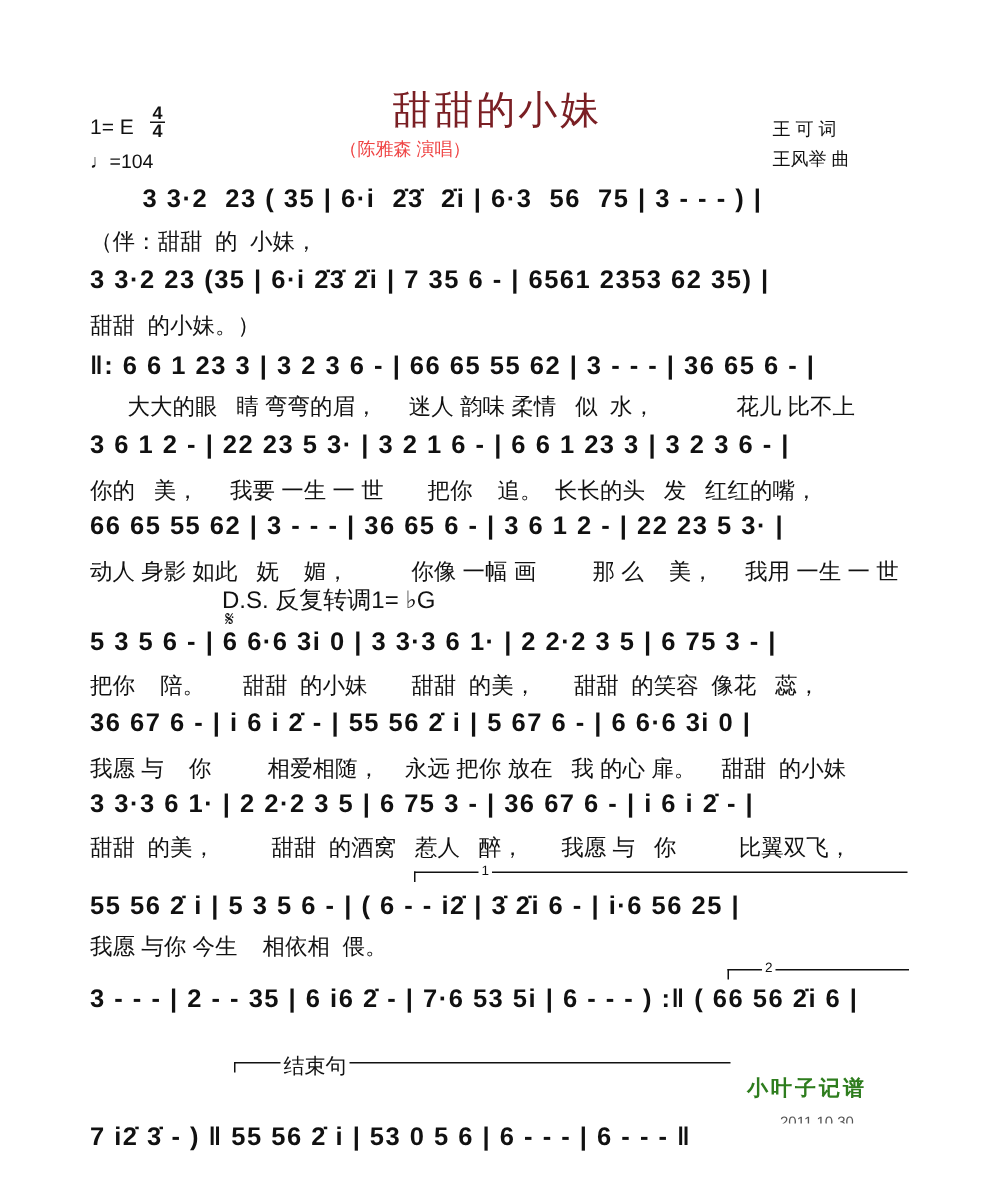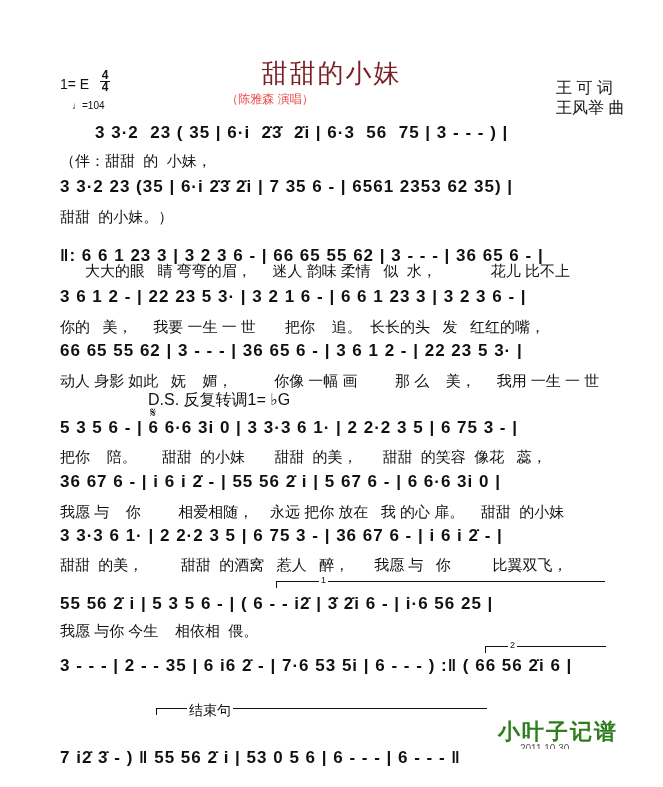--- a/index.html
+++ b/index.html
@@ -4,28 +4,28 @@
 <style>
   html, body { margin:0; padding:0; background:#ffffff; }
   body { width:663px; height:787px; position:relative; overflow:hidden;
          font-family:"Liberation Sans", "DejaVu Sans", sans-serif; color:#111; }
   .abs { position:absolute; }
   .title { left:0; width:663px; top:56px; text-align:center; font-family:"DejaVu Serif", serif;
            font-size:26px; letter-spacing:2px; color:#7a1f24; }
   .subtitle { left:0; width:540px; top:91px; text-align:center; font-size:12px; color:#ef4444; }
   .key { left:60px; top:76px; font-size:14px; }
   .timesig { left:100px; top:70px; font-size:12px; font-weight:bold; line-height:11px; text-align:center; }
-  .tempo { left:60px; top:100px; font-size:10px;margin-left:12px; }
-  .credit { left:556px; font-size:16px; }
+  .tempo { left:60px; top:100px; font-size:13px; }
+  .credit { left:515px; font-size:12px; }
   .notes { font-size:17px; font-weight:bold; white-space:pre; letter-spacing:1px; }
   .lyrics { left:60px; width:560px; font-size:15px; white-space:pre; color:#111; }
   .ds { left:148px; top:390px; font-size:16px; }
   .bracket { border-top:1px solid #111; border-left:1px solid #111; height:6px; }
   .bracket-label { font-size:9px; background:#fff; position:absolute; top:-7px; padding:0 2px; }
-  .signature { left:498px; top:717px; font-family:Liberation Sans, sans-serif; font-size:22px; font-weight:bold; color:#2e7d1e; letter-spacing:2px; }
+  .signature { left:498px; top:717px; font-family:Liberation Sans, sans-serif; font-size:14px; font-weight:bold; color:#2e7d1e; letter-spacing:2px; }
   .date { left:520px; top:743px; font-size:10px; color:#555; height:6px; overflow:hidden; }
 </style>
 </head>
 <body>
 
 <div class="abs title">甜甜的小妹</div>
 <div class="abs subtitle">（陈雅森 演唱）</div>
 <div class="abs key">1= E</div>
 <div class="abs timesig">
   <div>4</div>
@@ -35,21 +35,21 @@
 <div class="abs tempo">♩=104</div>
 <div class="abs credit" style="top:78px">王 可 词</div>
 <div class="abs credit" style="top:98px">王风举 曲</div>
 
 <div class="abs notes" style="left:95px;top:123px">3 3·2  23 ( 35 | 6·i  2̇3̇  2̇i | 6·3  56  75 | 3 - - - ) |</div>
 <div class="abs lyrics" style="top:152px">（伴：甜甜  的  小妹，</div>
 
 <div class="abs notes" style="top:177px;left:60px">3 3·2 23 (35 | 6·i 2̇3̇ 2̇i | 7 35 6 - | 6561 2353 62 35) |</div>
 <div class="abs lyrics" style="top:208px">甜甜  的小妹。）</div>
 
-<div class="abs notes" style="top:246px;left:60px">‖: 6 6 1 23 3 | 3 2 3 6 - | 66 65 55 62 | 3 - - - | 36 65 6 - |</div>
+<div class="abs notes" style="top:234px;left:60px">‖: 6 6 1 23 3 | 3 2 3 6 - | 66 65 55 62 | 3 - - - | 36 65 6 - |</div>
 <div class="abs lyrics" style="top:262px">      大大的眼   睛 弯弯的眉，     迷人 韵味 柔情   似  水，             花儿 比不上</div>
 
 <div class="abs notes" style="top:287px;left:60px">3 6 1 2 - | 22 23 5 3· | 3 2 1 6 - | 6 6 1 23 3 | 3 2 3 6 - |</div>
 <div class="abs lyrics" style="top:318px">你的   美，     我要 一生 一 世       把你    追。  长长的头   发   红红的嘴，</div>
 
 <div class="abs notes" style="top:341px;left:60px">66 65 55 62 | 3 - - - | 36 65 6 - | 3 6 1 2 - | 22 23 5 3· |</div>
 <div class="abs lyrics" style="top:372px">动人 身影 如此   妩    媚，          你像 一幅 画         那 么    美，     我用 一生 一 世</div>
 
 <div class="abs ds">D.S. 反复转调1= ♭G</div>
 <div class="abs" style="left:150px;top:404px;font-size:14px">𝄋</div>

